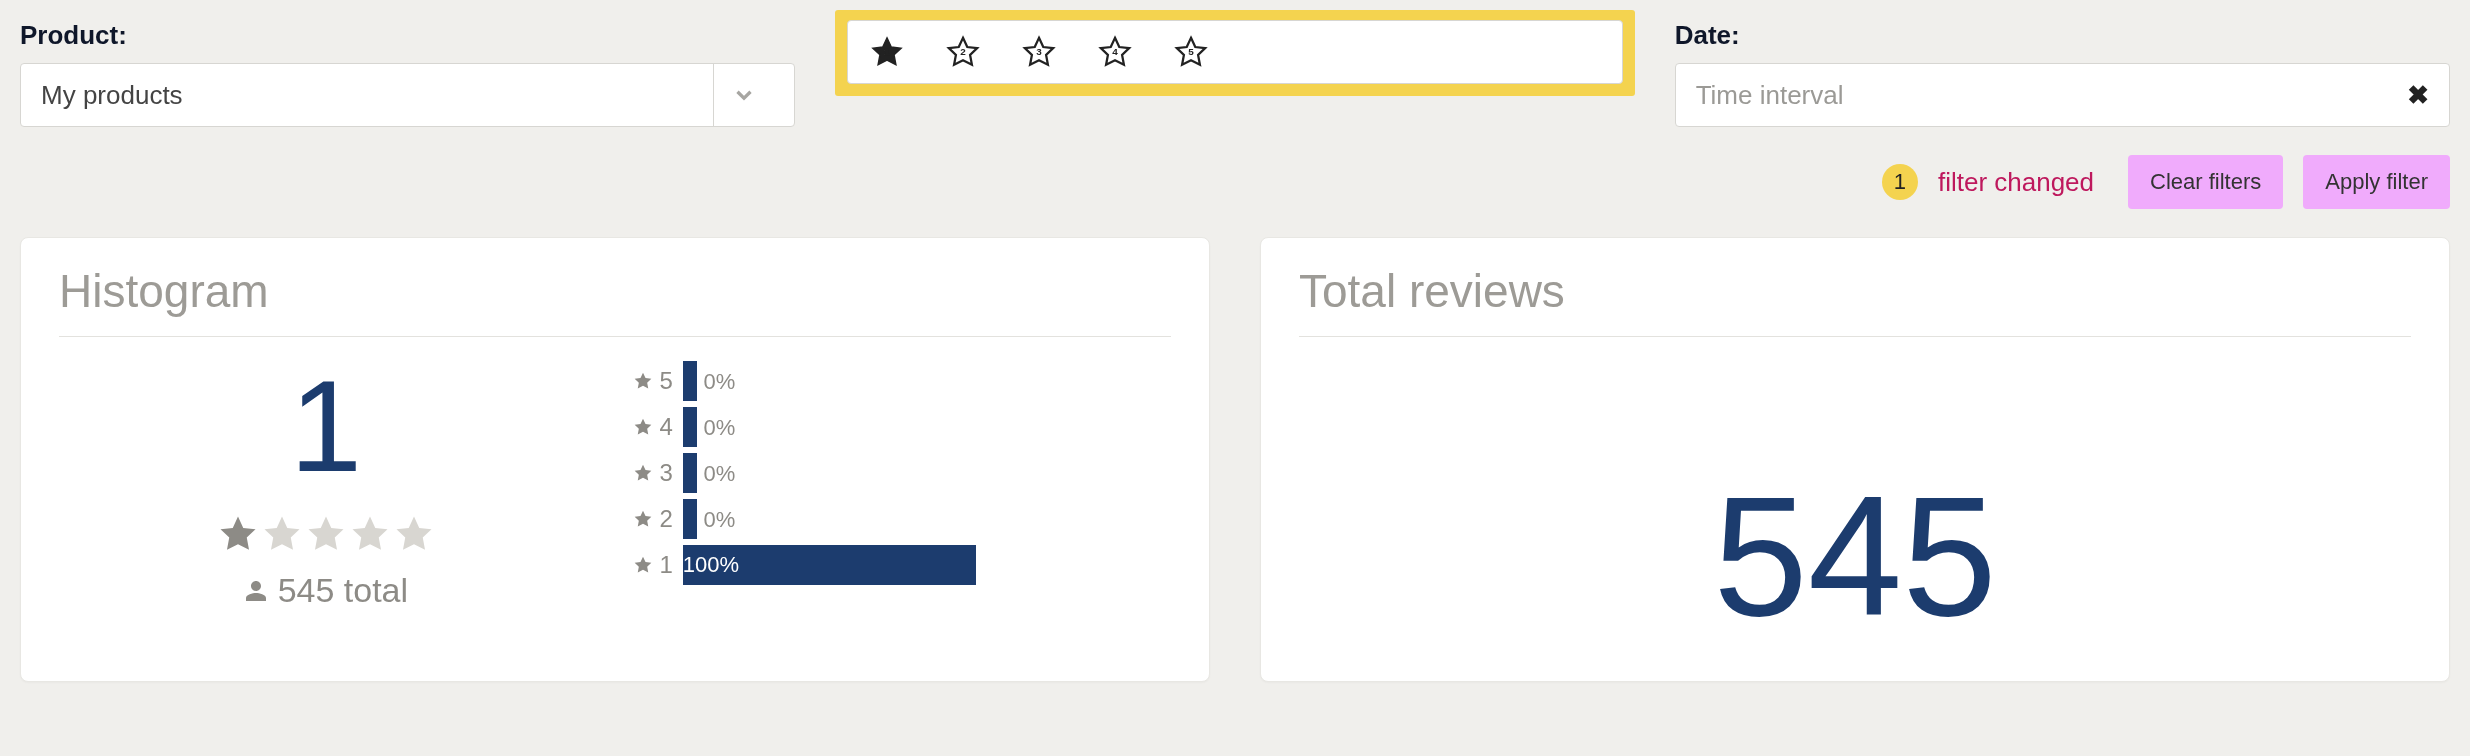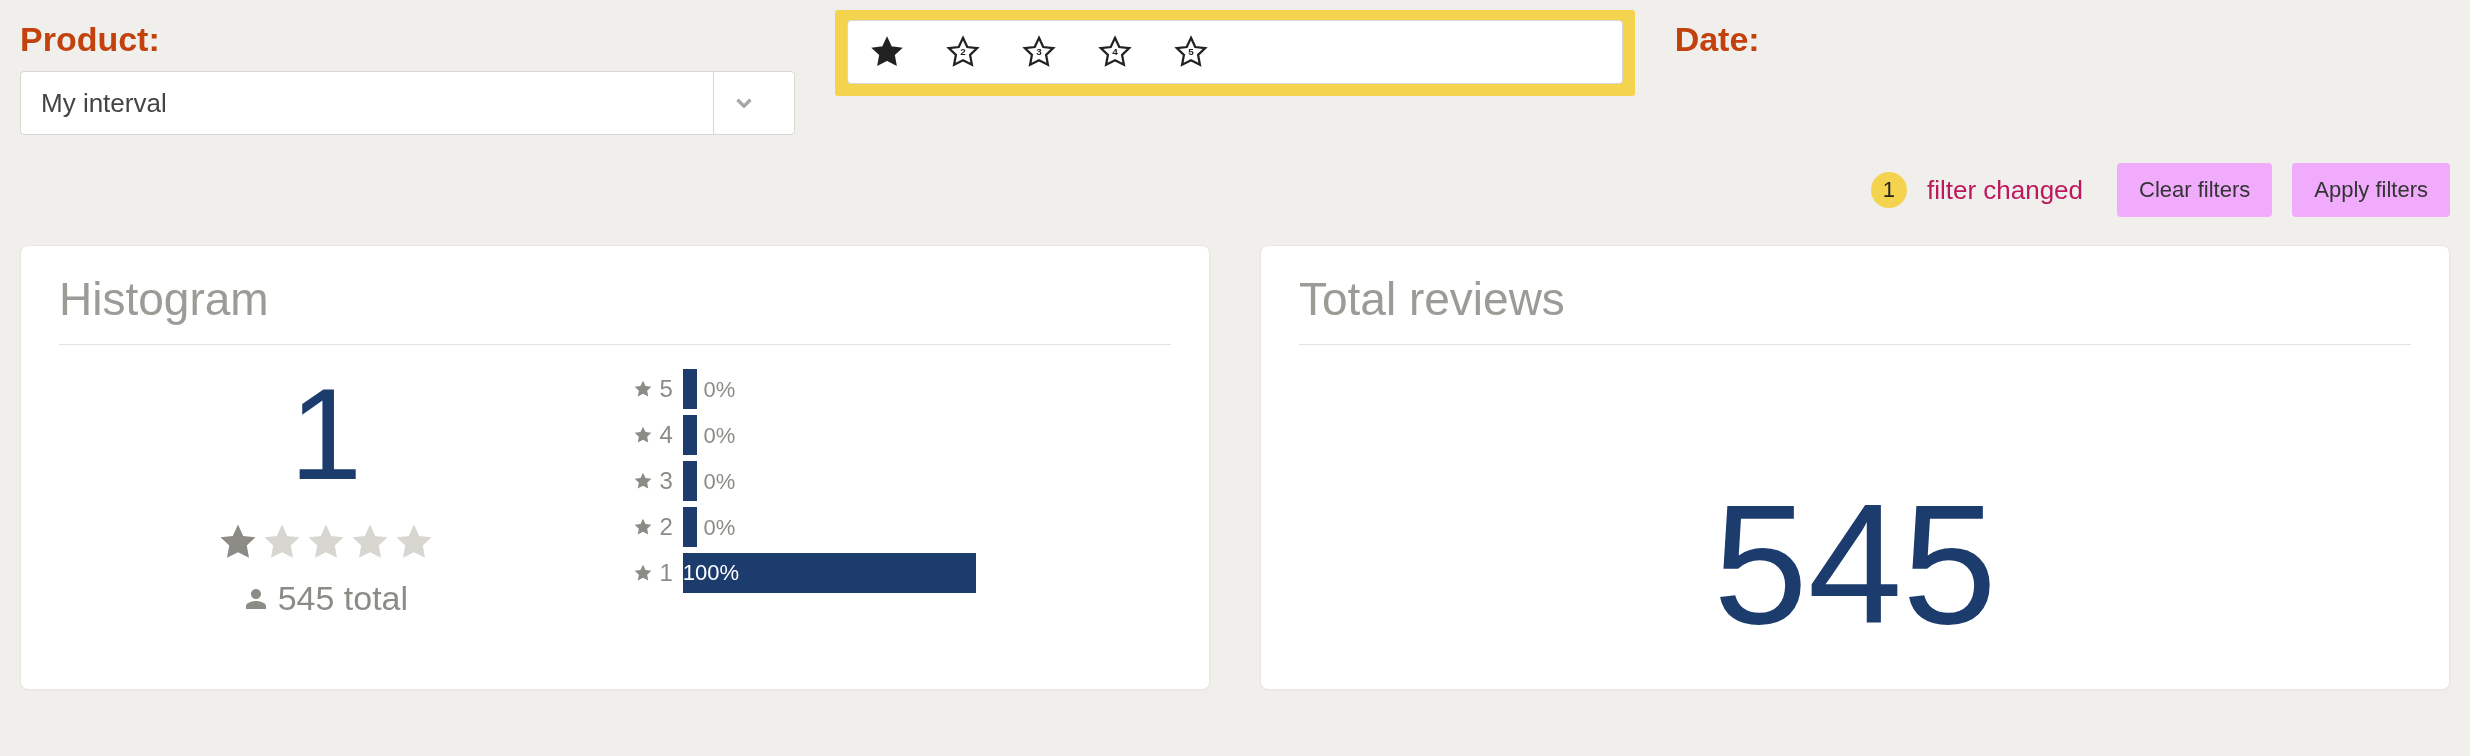--- a/index.html
+++ b/index.html
@@ -15,22 +15,22 @@
     gap: 40px;
     align-items: flex-start;
   }
   .filter-group {
     flex: 1;
     display: flex;
     flex-direction: column;
   }
   .filter-label {
     font-weight: 700;
-    font-size: 34px;
-    color: #c2410c;
+    font-size: 26px;
+    color: #0f172a;
     margin-bottom: 12px;
   }
   .rating-wrap {
     background: #f4d34f;
     padding: 10px 12px 12px 12px;
     border-radius: 3px;
     flex: 1;
     display: flex;
     flex-direction: column;
     margin-top: -10px;
@@ -171,21 +171,21 @@
     line-height:1;
   }
 </style>
 </head>
 <body>
 
 <div class="filters">
   <div class="filter-group">
     <div class="filter-label">Product:</div>
     <div class="select-box">
-      <span>My interval</span>
+      <span>My products</span>
       <div class="select-sep"></div>
       <div class="select-caret">
         <svg viewBox="0 0 24 24" width="26" height="26" fill="none" stroke="currentColor" stroke-width="3">
             <polyline points="6 9 12 15 18 9"></polyline>
           </svg>
       </div>
     </div>
   </div>
 
   <div class="rating-wrap">
@@ -218,28 +218,32 @@
         <svg viewBox="0 0 24 24" fill="none" stroke="#222" stroke-width="1.6">
             <polygon points="12 2 15 8.5 22 9.3 17 14 18.3 21 12 17.8 5.7 21 7 14 2 9.3 9 8.5 12 2"></polygon>
             <text x="12" y="14" text-anchor="middle" font-size="7" fill="#222" stroke="none" font-weight="700">5</text>
           </svg>
       </span>
     </div>
   </div>
 
   <div class="filter-group">
     <div class="filter-label">Date:</div>
+    <div class="input-box">
+      <span class="placeholder">Time interval</span>
+      <span class="clear-x">✖</span>
+    </div>
   </div>
 </div>
 
 <div class="filter-bar">
   <span class="badge">1</span>
   <span class="chg-label">filter changed</span>
   <span class="btn">Clear filters</span>
-  <span class="btn">Apply filters</span>
+  <span class="btn">Apply filter</span>
 </div>
 
 <div class="cards">
   <div class="card">
     <div class="card-title">Histogram</div>
     <div class="histogram-body">
       <div class="hist-left">
         <div class="big-num">1</div>
         <div class="star-row">
           <svg viewBox="0 0 24 24" fill="#8d8b86">

